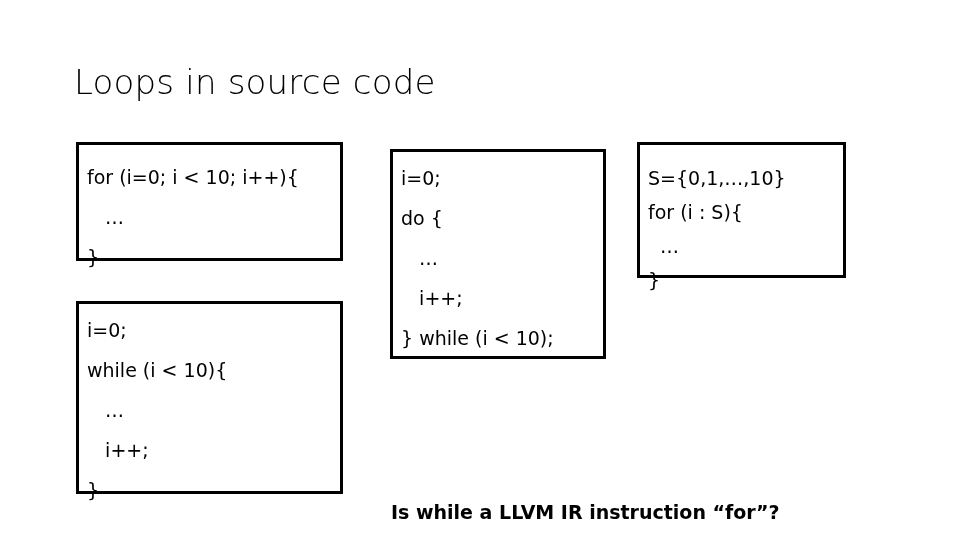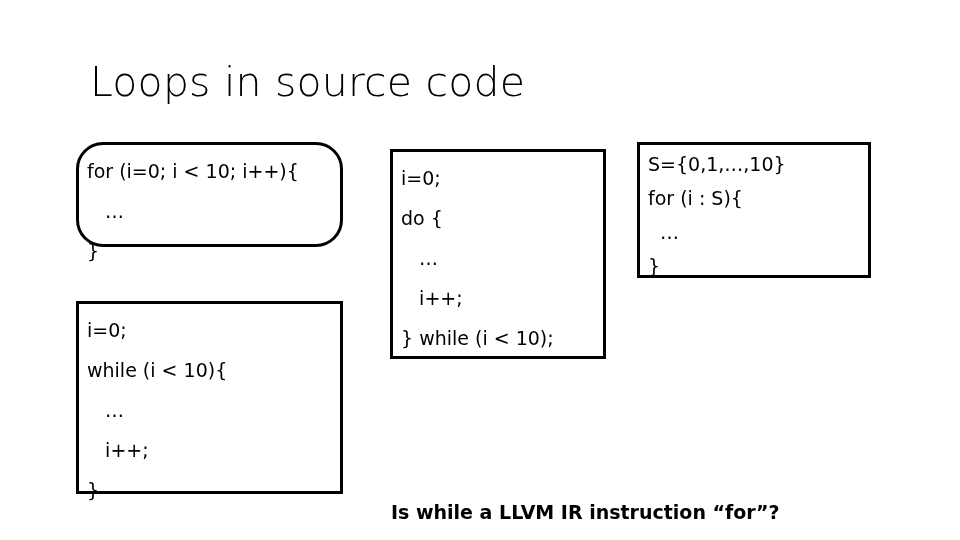--- a/index.html
+++ b/index.html
@@ -18,23 +18,23 @@
 
   .slide {
     position: absolute;
     inset: 0;
     width: 960px;
     height: 540px;
   }
 
   .slide-title {
     position: absolute;
-    left: 90px;
+    left: 74px;
     top: 60px;
-    font-size: 41px;
+    font-size: 34px;
     font-weight: 300;
     line-height: 44px;
     letter-spacing: 0.2px;
     white-space: nowrap;
   }
 
   .code-box {
     position: absolute;
     box-sizing: border-box;
     border: 3px solid #000000;
@@ -48,44 +48,43 @@
   .code-box .code-line {
     white-space: pre;
     padding-left: 8px;
   }
 
   
   #box-for {
     left: 76px;
     top: 142px;
     width: 267px;
-    height: 105px;
-    padding-top: 6px;
-    border-radius: 27px;
+    height: 119px;
+    padding-top: 12px;
   }
   #box-while {
     left: 76px;
     top: 301px;
     width: 267px;
     height: 193px;
     padding-top: 6px;
   }
   #box-dowhile {
     left: 390px;
     top: 149px;
     width: 216px;
     height: 210px;
     padding-top: 6px;
   }
   #box-foreach {
     left: 637px;
     top: 142px;
-    width: 234px;
+    width: 209px;
     height: 136px;
-    padding-top: 2px;
+    padding-top: 16px;
     line-height: 34px;
   }
 
   .note {
     position: absolute;
     left: 391px;
     top: 430px;
     font-size: 19px;
     font-weight: 700;
     line-height: 33px;

